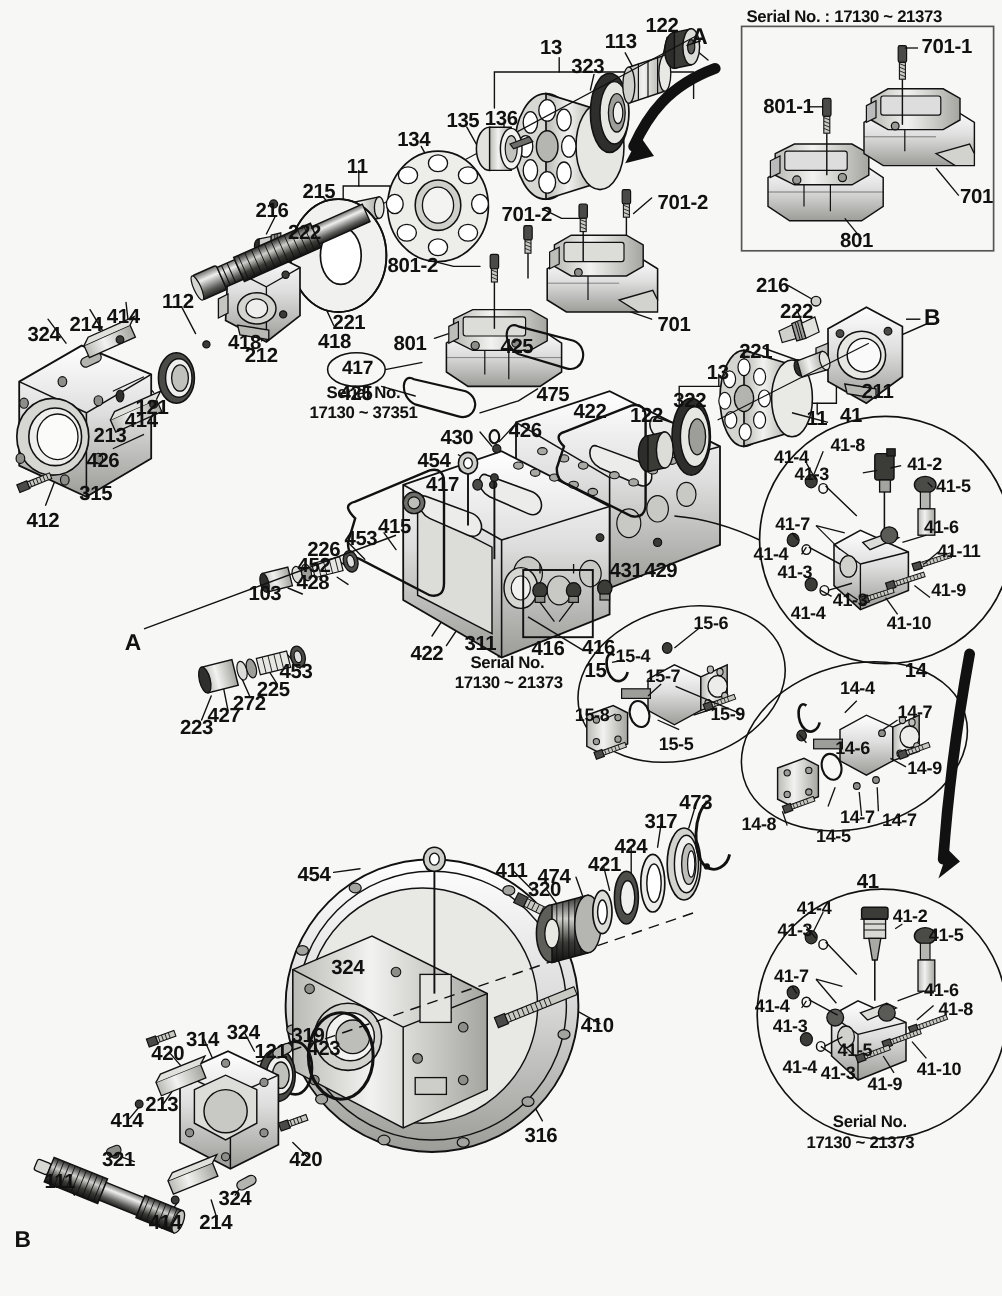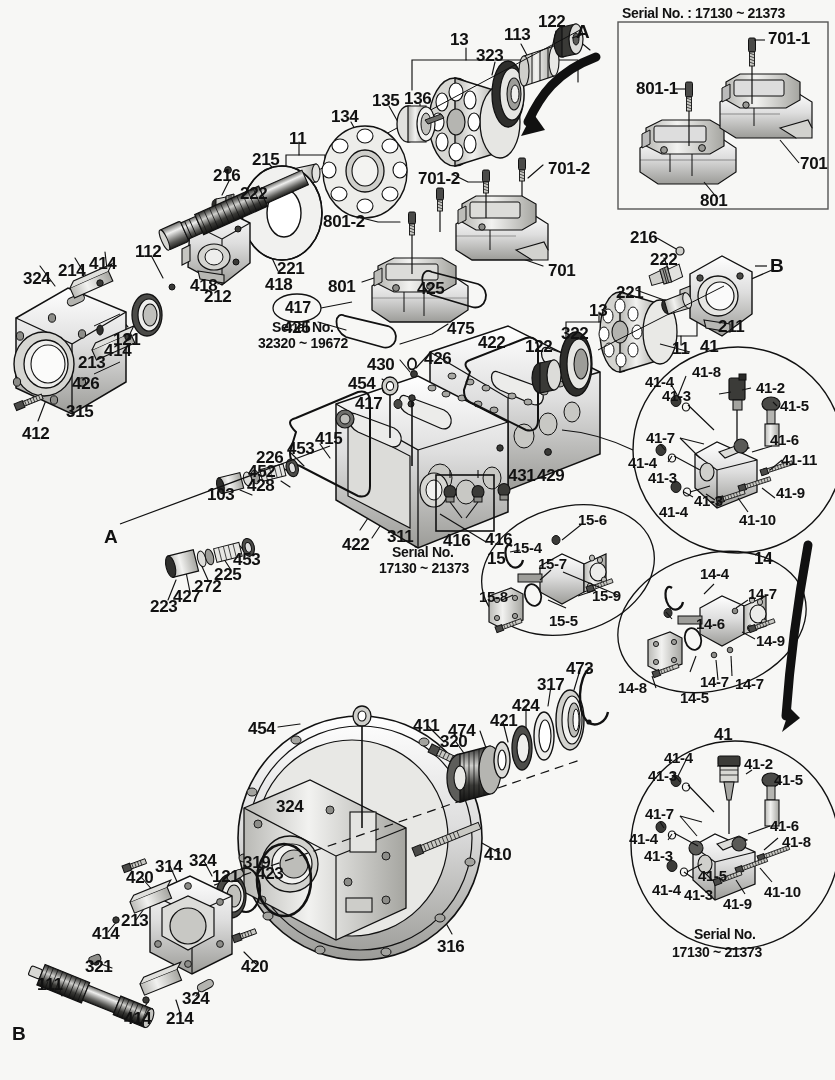--- a/index.html
+++ b/index.html
@@ -1065,21 +1065,21 @@
 <div class="lbl" style="left:800px;top:155px;">701</div>
 <div class="lbl" style="left:700px;top:192px;">801</div>
 
 <div class="lbl mk" style="left:576px;top:22px;">A</div>
 <div class="lbl mk" style="left:770px;top:256px;">B</div>
 <div class="lbl mk" style="left:104px;top:527px;">A</div>
 <div class="lbl mk" style="left:12px;top:1024px;">B</div>
 
 <div class="lbl circ" style="left:285px;top:300px;">417</div>
 <div class="lbl ser" style="left:272px;top:320px;">Serial No.</div>
-<div class="lbl ser" style="left:258px;top:336px;">32320 ~ 19672</div>
+<div class="lbl ser" style="left:258px;top:336px;">17130 ~ 37351</div>
 
 <div class="lbl ser" style="left:392px;top:545px;">Serial No.</div>
 <div class="lbl ser" style="left:379px;top:561px;">17130 ~ 21373</div>
 
 <div class="lbl ser" style="left:694px;top:927px;">Serial No.</div>
 <div class="lbl ser" style="left:672px;top:945px;">17130 ~ 21373</div>
 
 <div class="lbl" style="left:700px;top:338px;">41</div>
 <div class="lbl sm" style="left:692px;top:364px;">41-8</div>
 <div class="lbl sm" style="left:645px;top:374px;">41-4</div>

